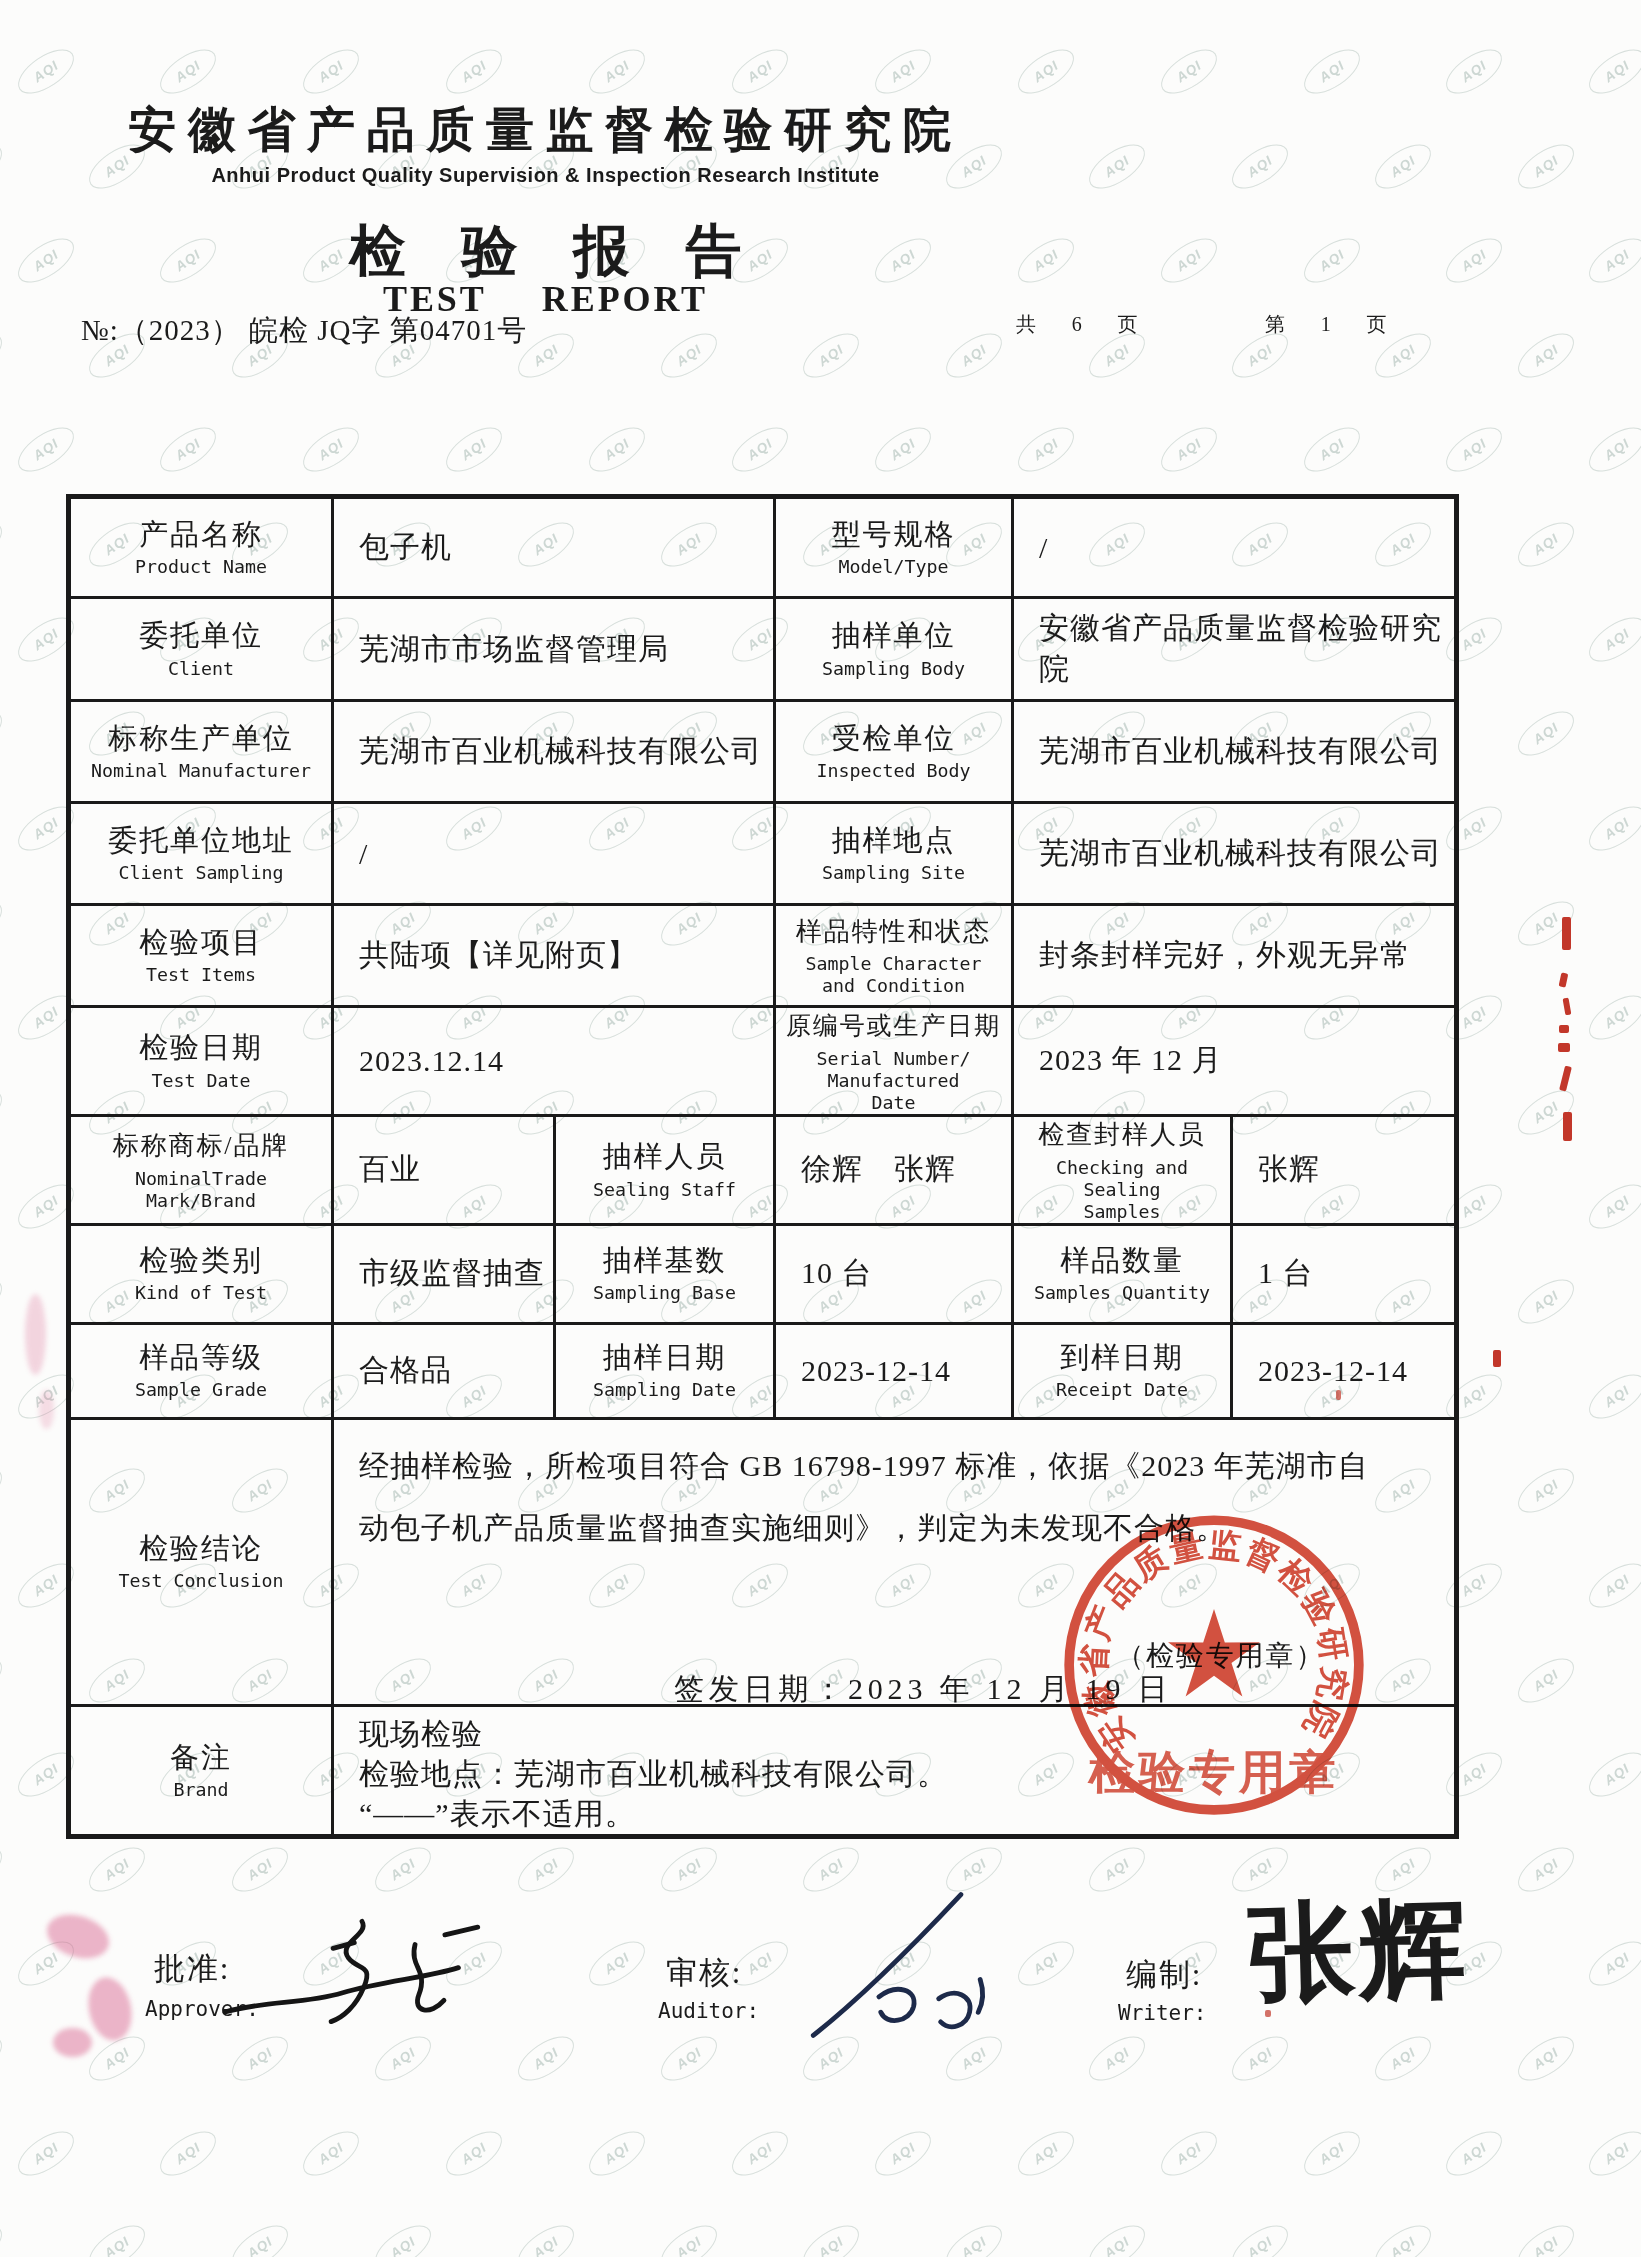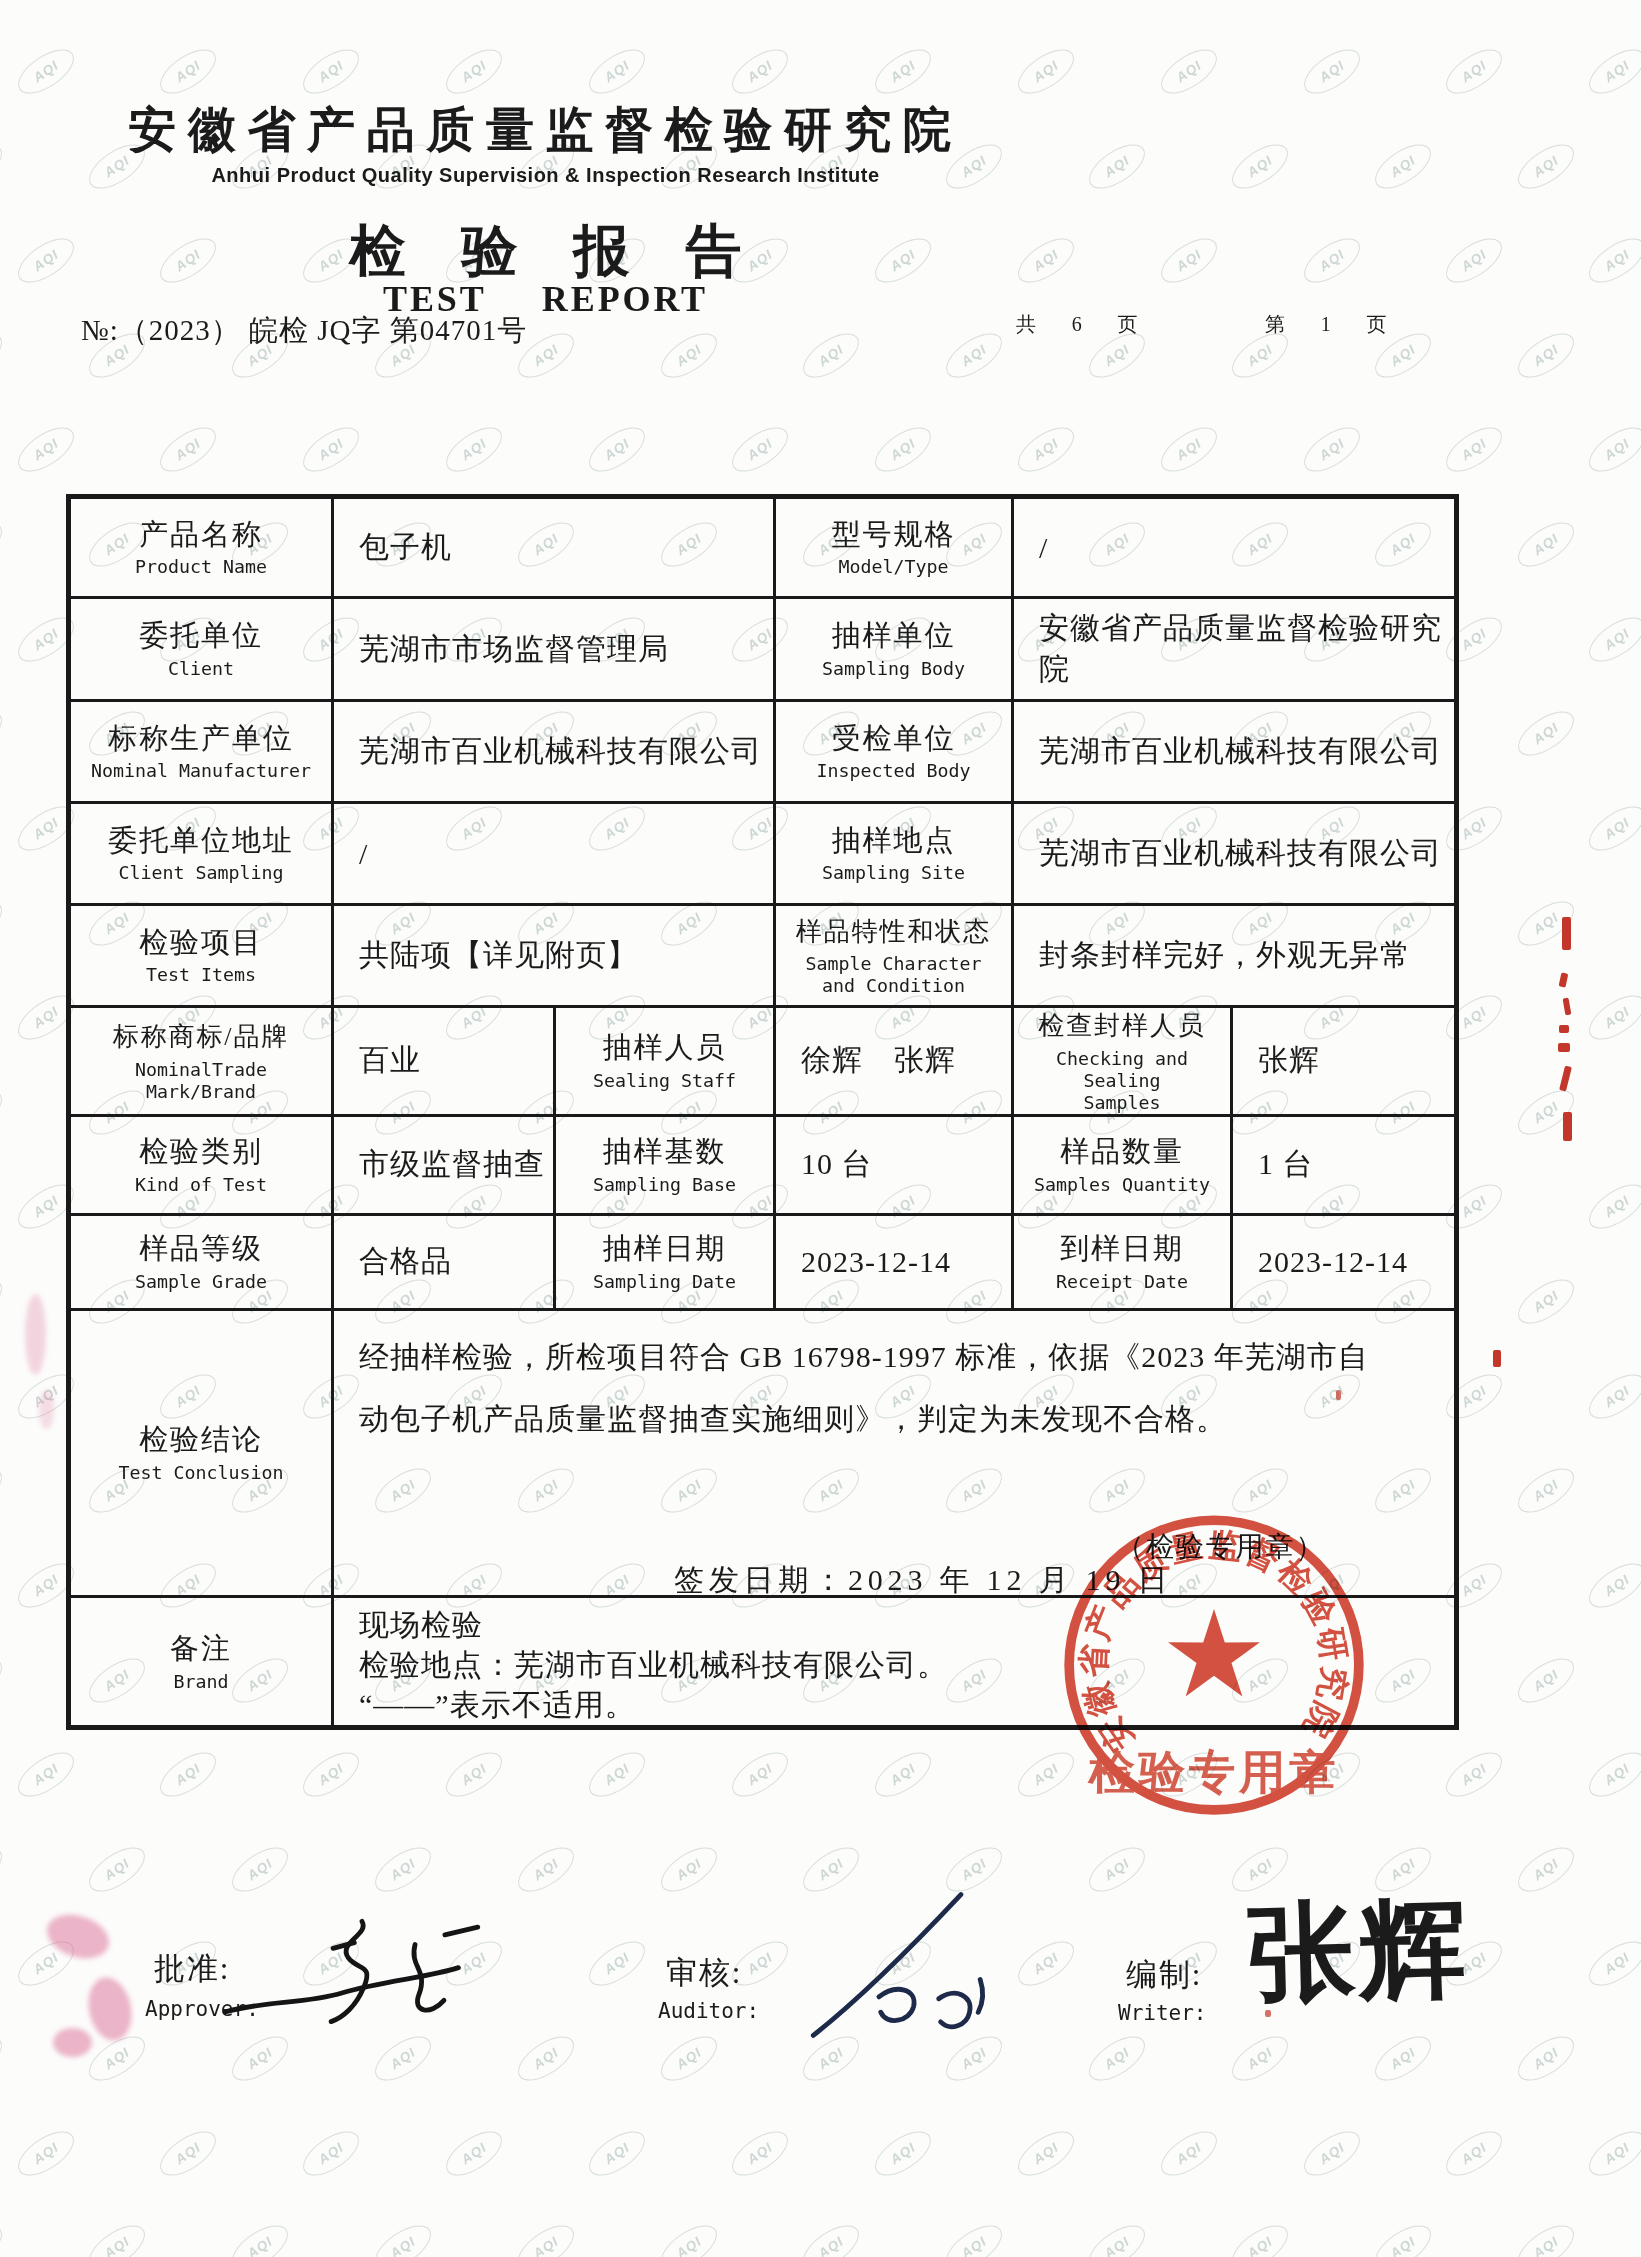--- a/index.html
+++ b/index.html
@@ -440,20 +440,32 @@
           <div class="cn">检验项目</div>
           <div class="en">Test Items</div>
         </th>
     <td class="val" colspan="2">共陆项【详见附页】</td>
     <th>
           <div class="cn" style="font-size:26px">样品特性和状态</div>
           <div class="en" style="max-width:183px">Sample Character and Condition</div>
         </th>
     <td class="val" colspan="2">封条封样完好，外观无异常</td>
   </tr>
+  <tr style="height:104px">
+    <th>
+          <div class="cn">检验日期</div>
+          <div class="en">Test Date</div>
+        </th>
+    <td class="val" colspan="2">2023.12.14</td>
+    <th>
+          <div class="cn" style="font-size:25px">原编号或生产日期</div>
+          <div class="en" style="max-width:183px">Serial Number/ Manufactured Date</div>
+        </th>
+    <td class="val" colspan="2">2023 年 12 月</td>
+  </tr>
   <tr style="height:108px">
     <th>
           <div class="cn" style="font-size:26px">标称商标/品牌</div>
           <div class="en" style="max-width:154px">NominalTrade Mark/Brand</div>
         </th>
     <td class="val">百业</td>
     <th>
           <div class="cn">抽样人员</div>
           <div class="en">Sealing Staff</div>
         </th>

